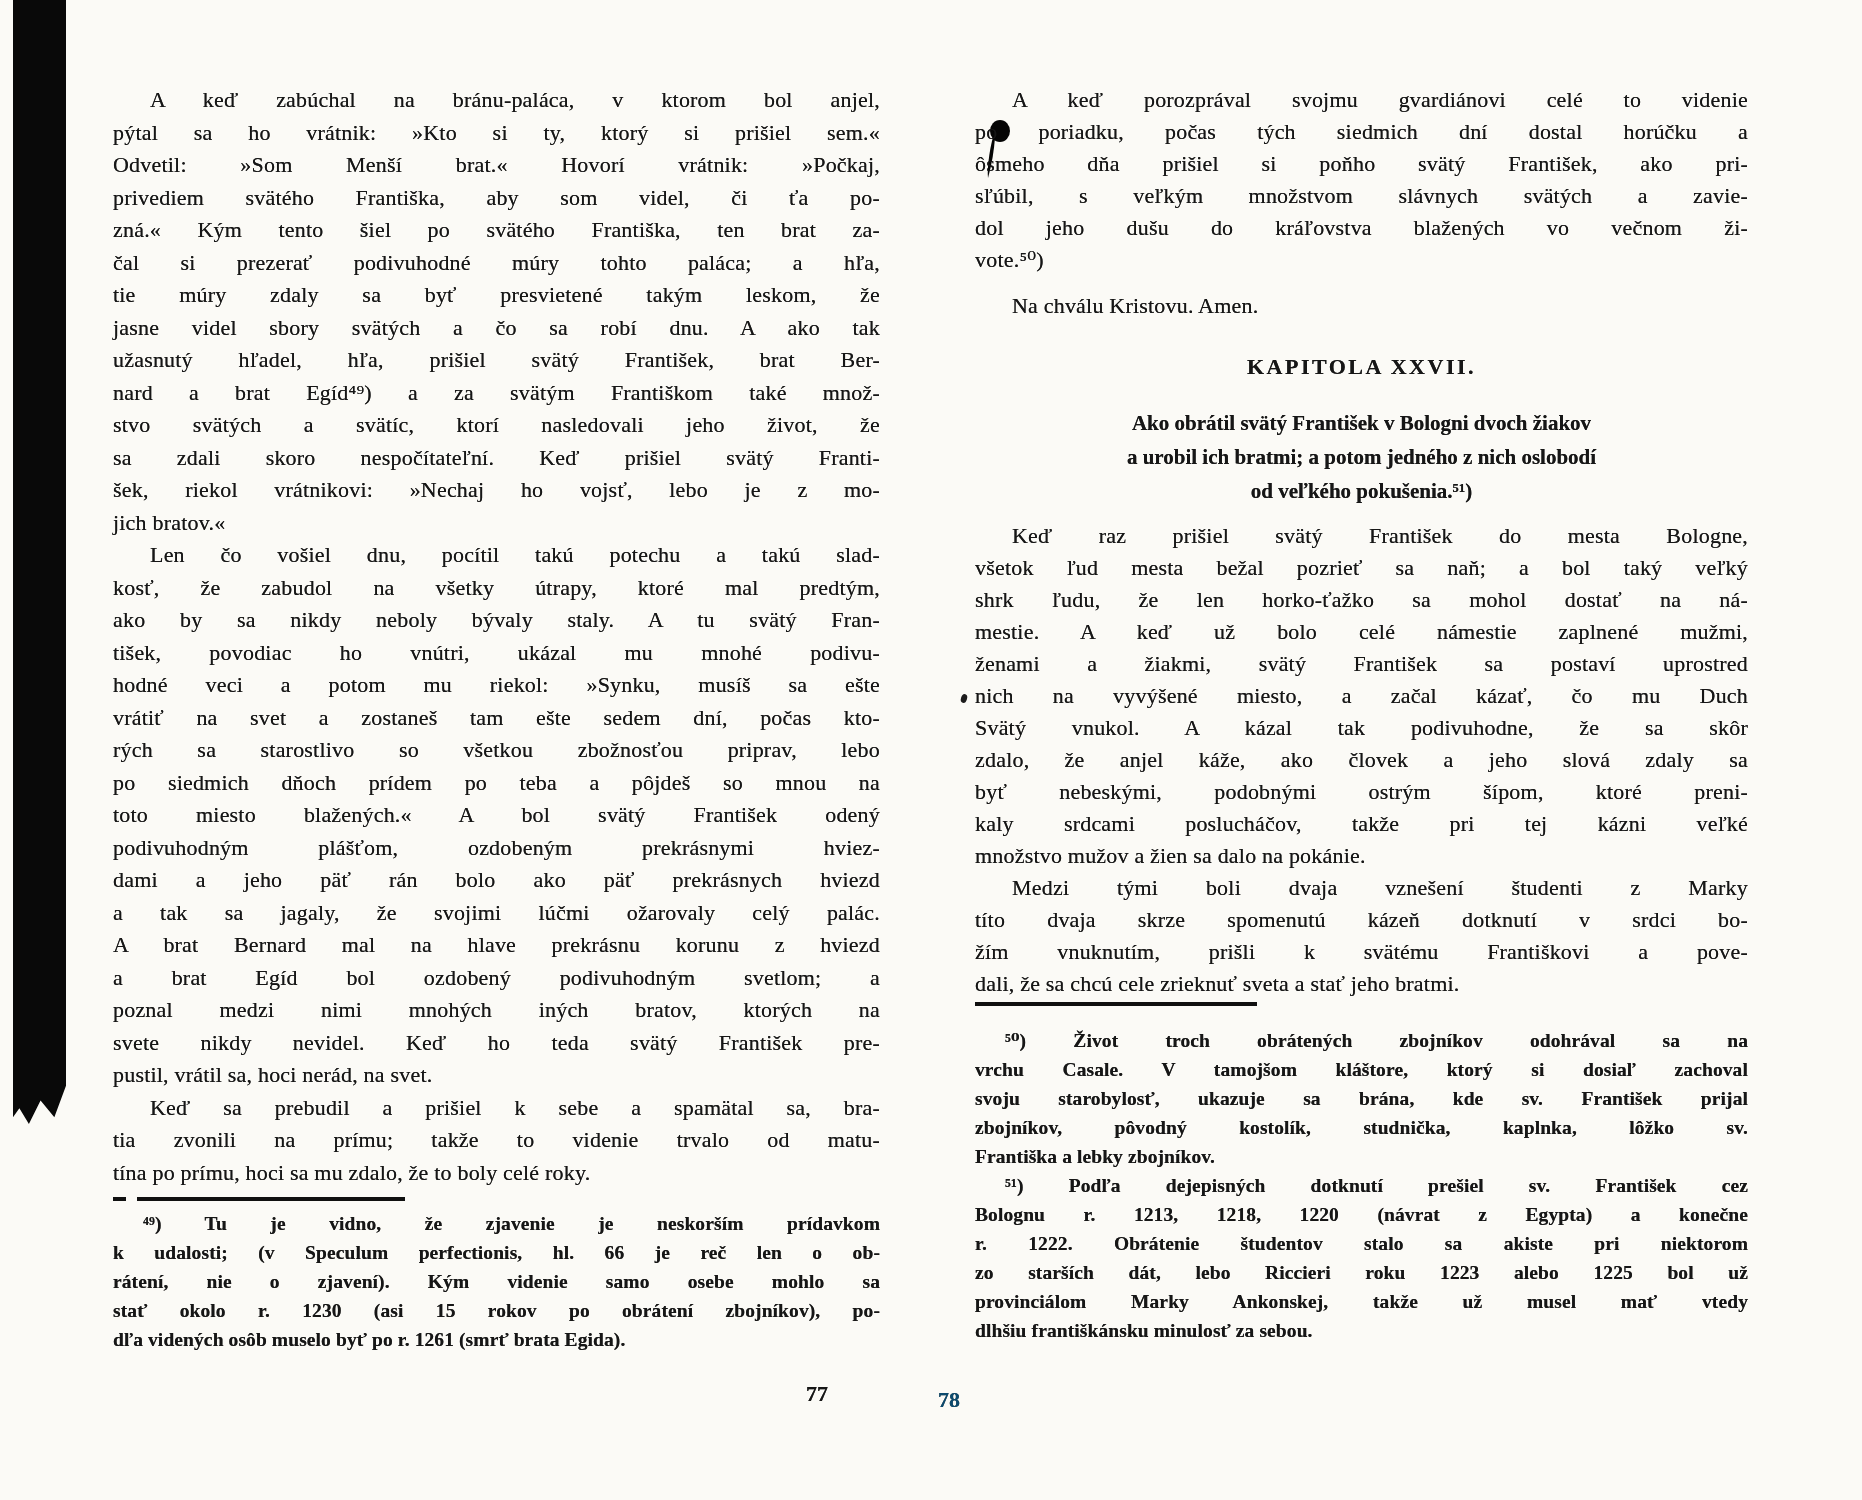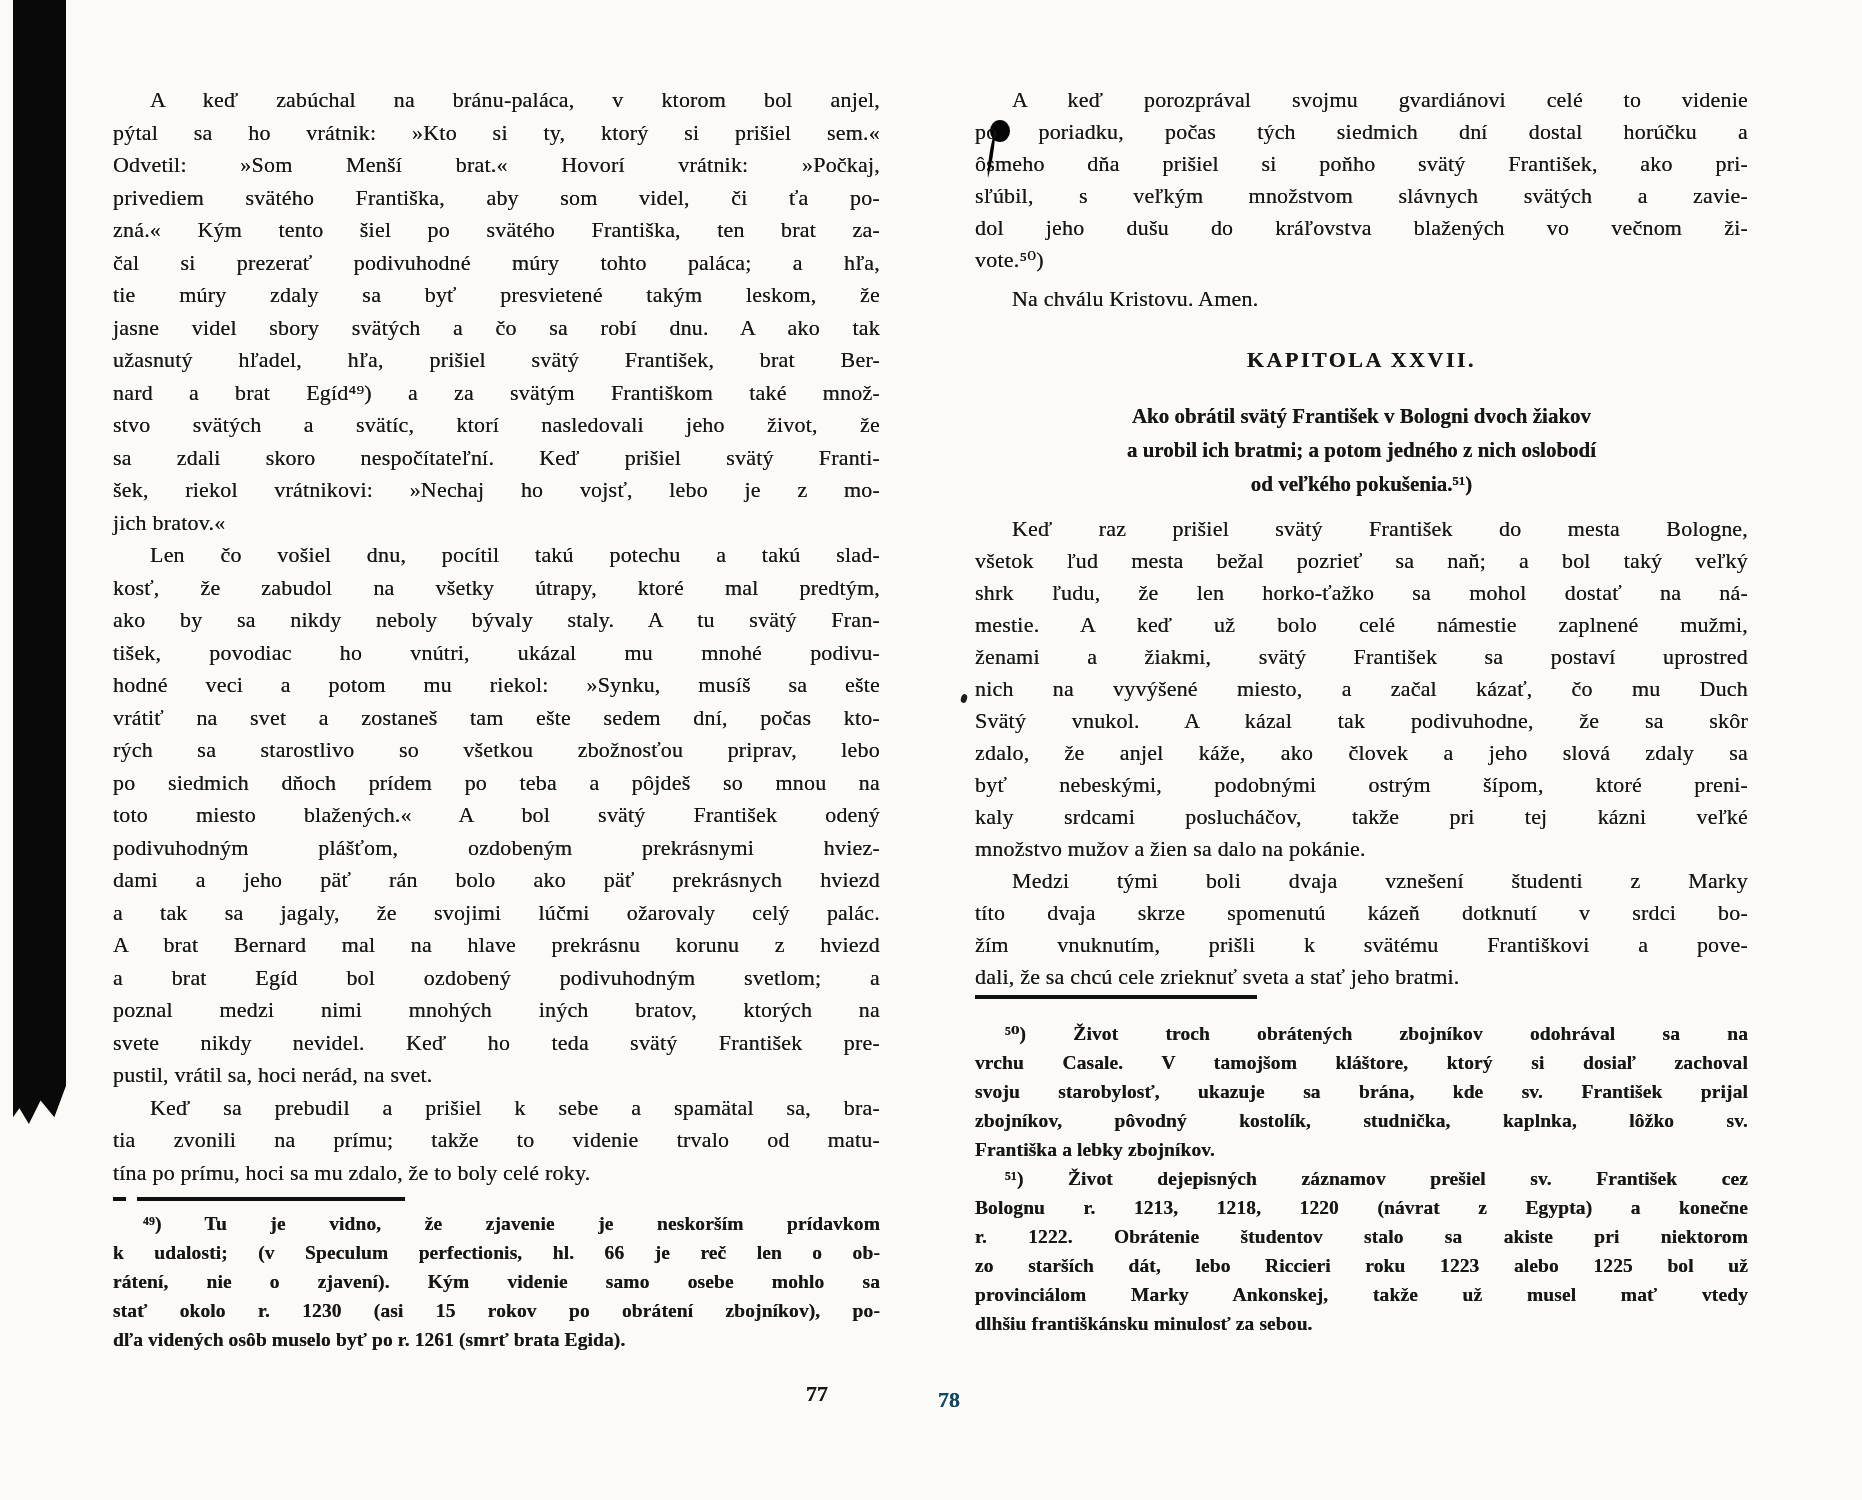--- a/index.html
+++ b/index.html
@@ -18,21 +18,21 @@
         text-shadow:0 0 .5px rgba(10,10,10,.75);}
   #right-col .main{line-height:32px;}
 
   .line{display:block;text-align:justify;text-align-last:justify;}
   .line.last{text-align-last:left;}
   .line.indent{text-indent:37px;}
   .line.center{text-align:center;text-align-last:center;}
 
   .para{margin:0;}
 
-  .amen{margin-top:7px;text-indent:37px;}
+  .amen{margin-top:14px;text-indent:37px;}
 
   .kapitola{margin-top:30px;font-size:22px;line-height:30px;font-weight:bold;
             letter-spacing:2.5px;text-align:center;text-shadow:0 0 .5px rgba(10,10,10,.75);}
   .chapter-title{margin-top:24px;font-size:21px;font-weight:bold;line-height:34px;
                  text-shadow:0 0 .5px rgba(10,10,10,.75);}
   #right-body{margin-top:12px;}
 
   .footnote{font-size:19.5px;font-weight:bold;line-height:29px;letter-spacing:.1px;
             text-shadow:0 0 .4px rgba(10,10,10,.7);}
   .footnote .indent{text-indent:30px;}
@@ -166,21 +166,21 @@
   <div id="right-sep" class="fn-sep"></div>
   <div id="right-fn" class="footnote">
       <div class="para">
         <div class="line indent">⁵⁰) Život troch obrátených zbojníkov odohrával sa na</div>
         <div class="line ">vrchu Casale. V tamojšom kláštore, ktorý si dosiaľ zachoval</div>
         <div class="line ">svoju starobylosť, ukazuje sa brána, kde sv. František prijal</div>
         <div class="line ">zbojníkov, pôvodný kostolík, studnička, kaplnka, lôžko sv.</div>
         <div class="line last">Františka a lebky zbojníkov.</div>
       </div>
       <div class="para">
-        <div class="line indent">⁵¹) Život dejepisných záznamov prešiel sv. František cez</div>
+        <div class="line indent">⁵¹) Podľa dejepisných dotknutí prešiel sv. František cez</div>
         <div class="line ">Bolognu r. 1213, 1218, 1220 (návrat z Egypta) a konečne</div>
         <div class="line ">r. 1222. Obrátenie študentov stalo sa akiste pri niektorom</div>
         <div class="line ">zo starších dát, lebo Riccieri roku 1223 alebo 1225 bol už</div>
         <div class="line ">provinciálom Marky Ankonskej, takže už musel mať vtedy</div>
         <div class="line last">dlhšiu františkánsku minulosť za sebou.</div>
       </div>
     </div>
 </div>
 <div id="pn-right" class="page-num">78</div>
 

